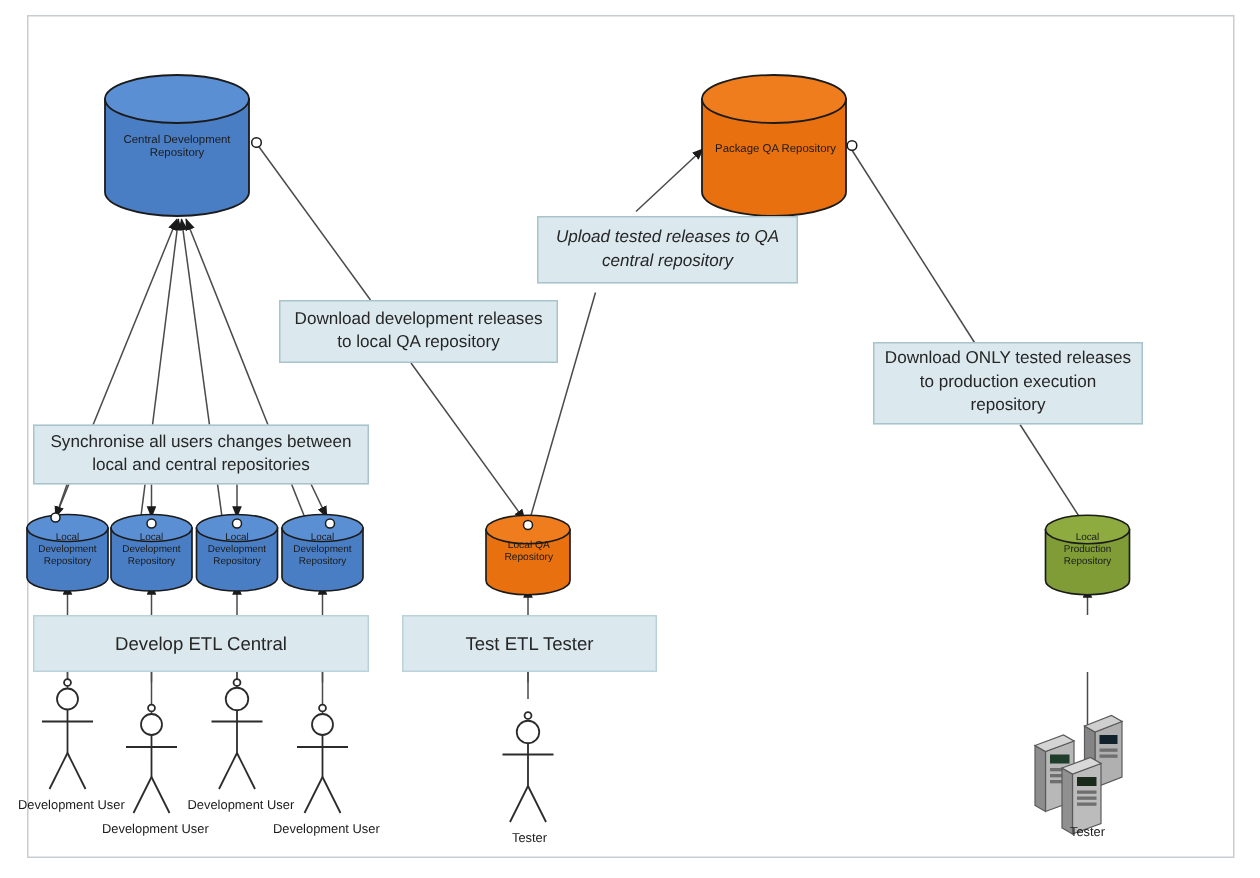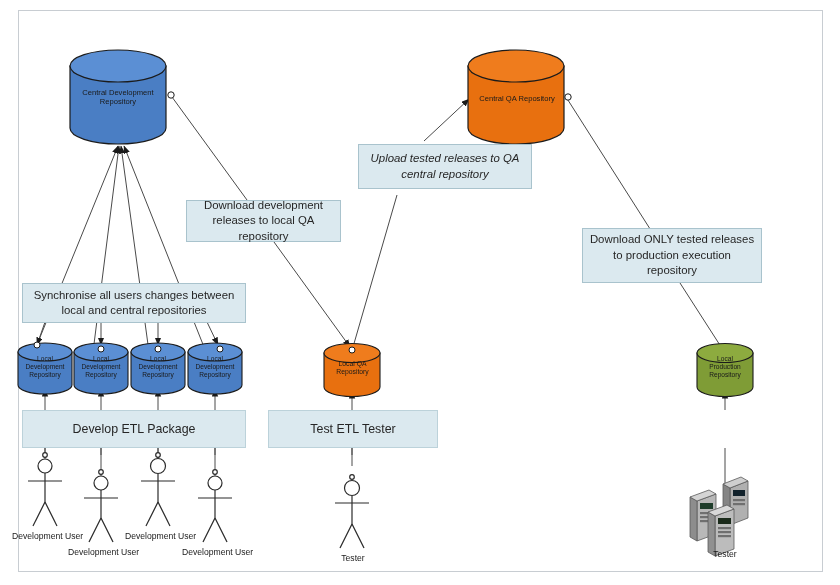--- a/index.html
+++ b/index.html
@@ -135,21 +135,21 @@
   <div class="cyl-label" style="left:58px; top:88px; width:120px; font-size:7.6px;">Central Development
 Repository</div>
 
   <svg class="layer" viewBox="0 0 840 585" style="pointer-events:auto">
     <g>
       <path d="M468,66 L468,128 A48,16 0 0 0 564,128 L564,66 Z" fill="#e8700f" stroke="#1b1b1b" stroke-width="1.2"></path>
       <ellipse cx="516" cy="66" rx="48" ry="16" fill="#ef7c1d" stroke="#1b1b1b" stroke-width="1.2"></ellipse>
       <circle cx="568" cy="97" r="3.2" fill="#ffffff" stroke="#1b1b1b" stroke-width="1"></circle>
     </g>
   </svg>
-  <div class="cyl-label" style="left:458px; top:94px; width:118px; font-size:7.6px;">Central QA Repository</div>
+  <div class="cyl-label" style="left:458px; top:94px; width:118px; font-size:7.6px;">Package QA Repository</div>
 
   <svg class="layer" viewBox="0 0 840 585" style="pointer-events:auto">
     <g>
       <path d="M18,352 L18,385 A27,9 0 0 0 72,385 L72,352 Z" fill="#4a7ec4" stroke="#1b1b1b" stroke-width="1.1"></path>
       <ellipse cx="45" cy="352" rx="27" ry="9" fill="#5b8fd4" stroke="#1b1b1b" stroke-width="1.1"></ellipse>
       <circle cx="37" cy="345" r="3" fill="#ffffff" stroke="#1b1b1b" stroke-width="1"></circle>
     </g>
   </svg>
   <div class="cyl-label" style="left:13px; top:355px; width:64px; font-size:6.6px;">Local
 Development
@@ -201,29 +201,29 @@
   <svg class="layer" viewBox="0 0 840 585" style="pointer-events:auto">
     <g>
       <path d="M697,353 L697,387 A28,9.5 0 0 0 753,387 L753,353 Z" fill="#7f9c36" stroke="#1b1b1b" stroke-width="1.1"></path>
       <ellipse cx="725" cy="353" rx="28" ry="9.5" fill="#8dab3f" stroke="#1b1b1b" stroke-width="1.1"></ellipse>
     </g>
   </svg>
   <div class="cyl-label" style="left:693px; top:355px; width:64px; font-size:6.6px;">Local
 Production
 Repository</div>
 
-  <div class="note" style="left:186px; top:200px; width:155px; height:42px;text-align:center;">Download development releases to local QA repository</div>
+  <div class="note" style="left:186px; top:200px; width:186px; height:42px;text-align:center;">Download development releases to local QA repository</div>
 
   <div class="note" style="left:358px; top:144px; width:174px; height:45px;font-style:italic;">Upload tested releases to QA central repository</div>
 
   <div class="note" style="left:582px; top:228px; width:180px; height:55px;">Download ONLY tested releases to production execution repository</div>
 
   <div class="note" style="left:22px; top:283px; width:224px; height:40px;">Synchronise all users changes between local and central repositories</div>
 
-  <div class="activity" style="left:22px; top:410px; width:224px; height:38px;">Develop ETL Package</div>
+  <div class="activity" style="left:22px; top:410px; width:224px; height:38px;">Develop ETL Central</div>
 
   <div class="activity" style="left:268px; top:410px; width:170px; height:38px;">Test ETL Tester</div>
 
 
   <svg class="layer" viewBox="0 0 840 585">
     <g stroke="#2b2b2b" stroke-width="1.2" fill="none">
 
       <g>
         <circle cx="45" cy="455" r="2.3" fill="#ffffff"></circle>
         <circle cx="45" cy="466" r="7" fill="#ffffff"></circle>

